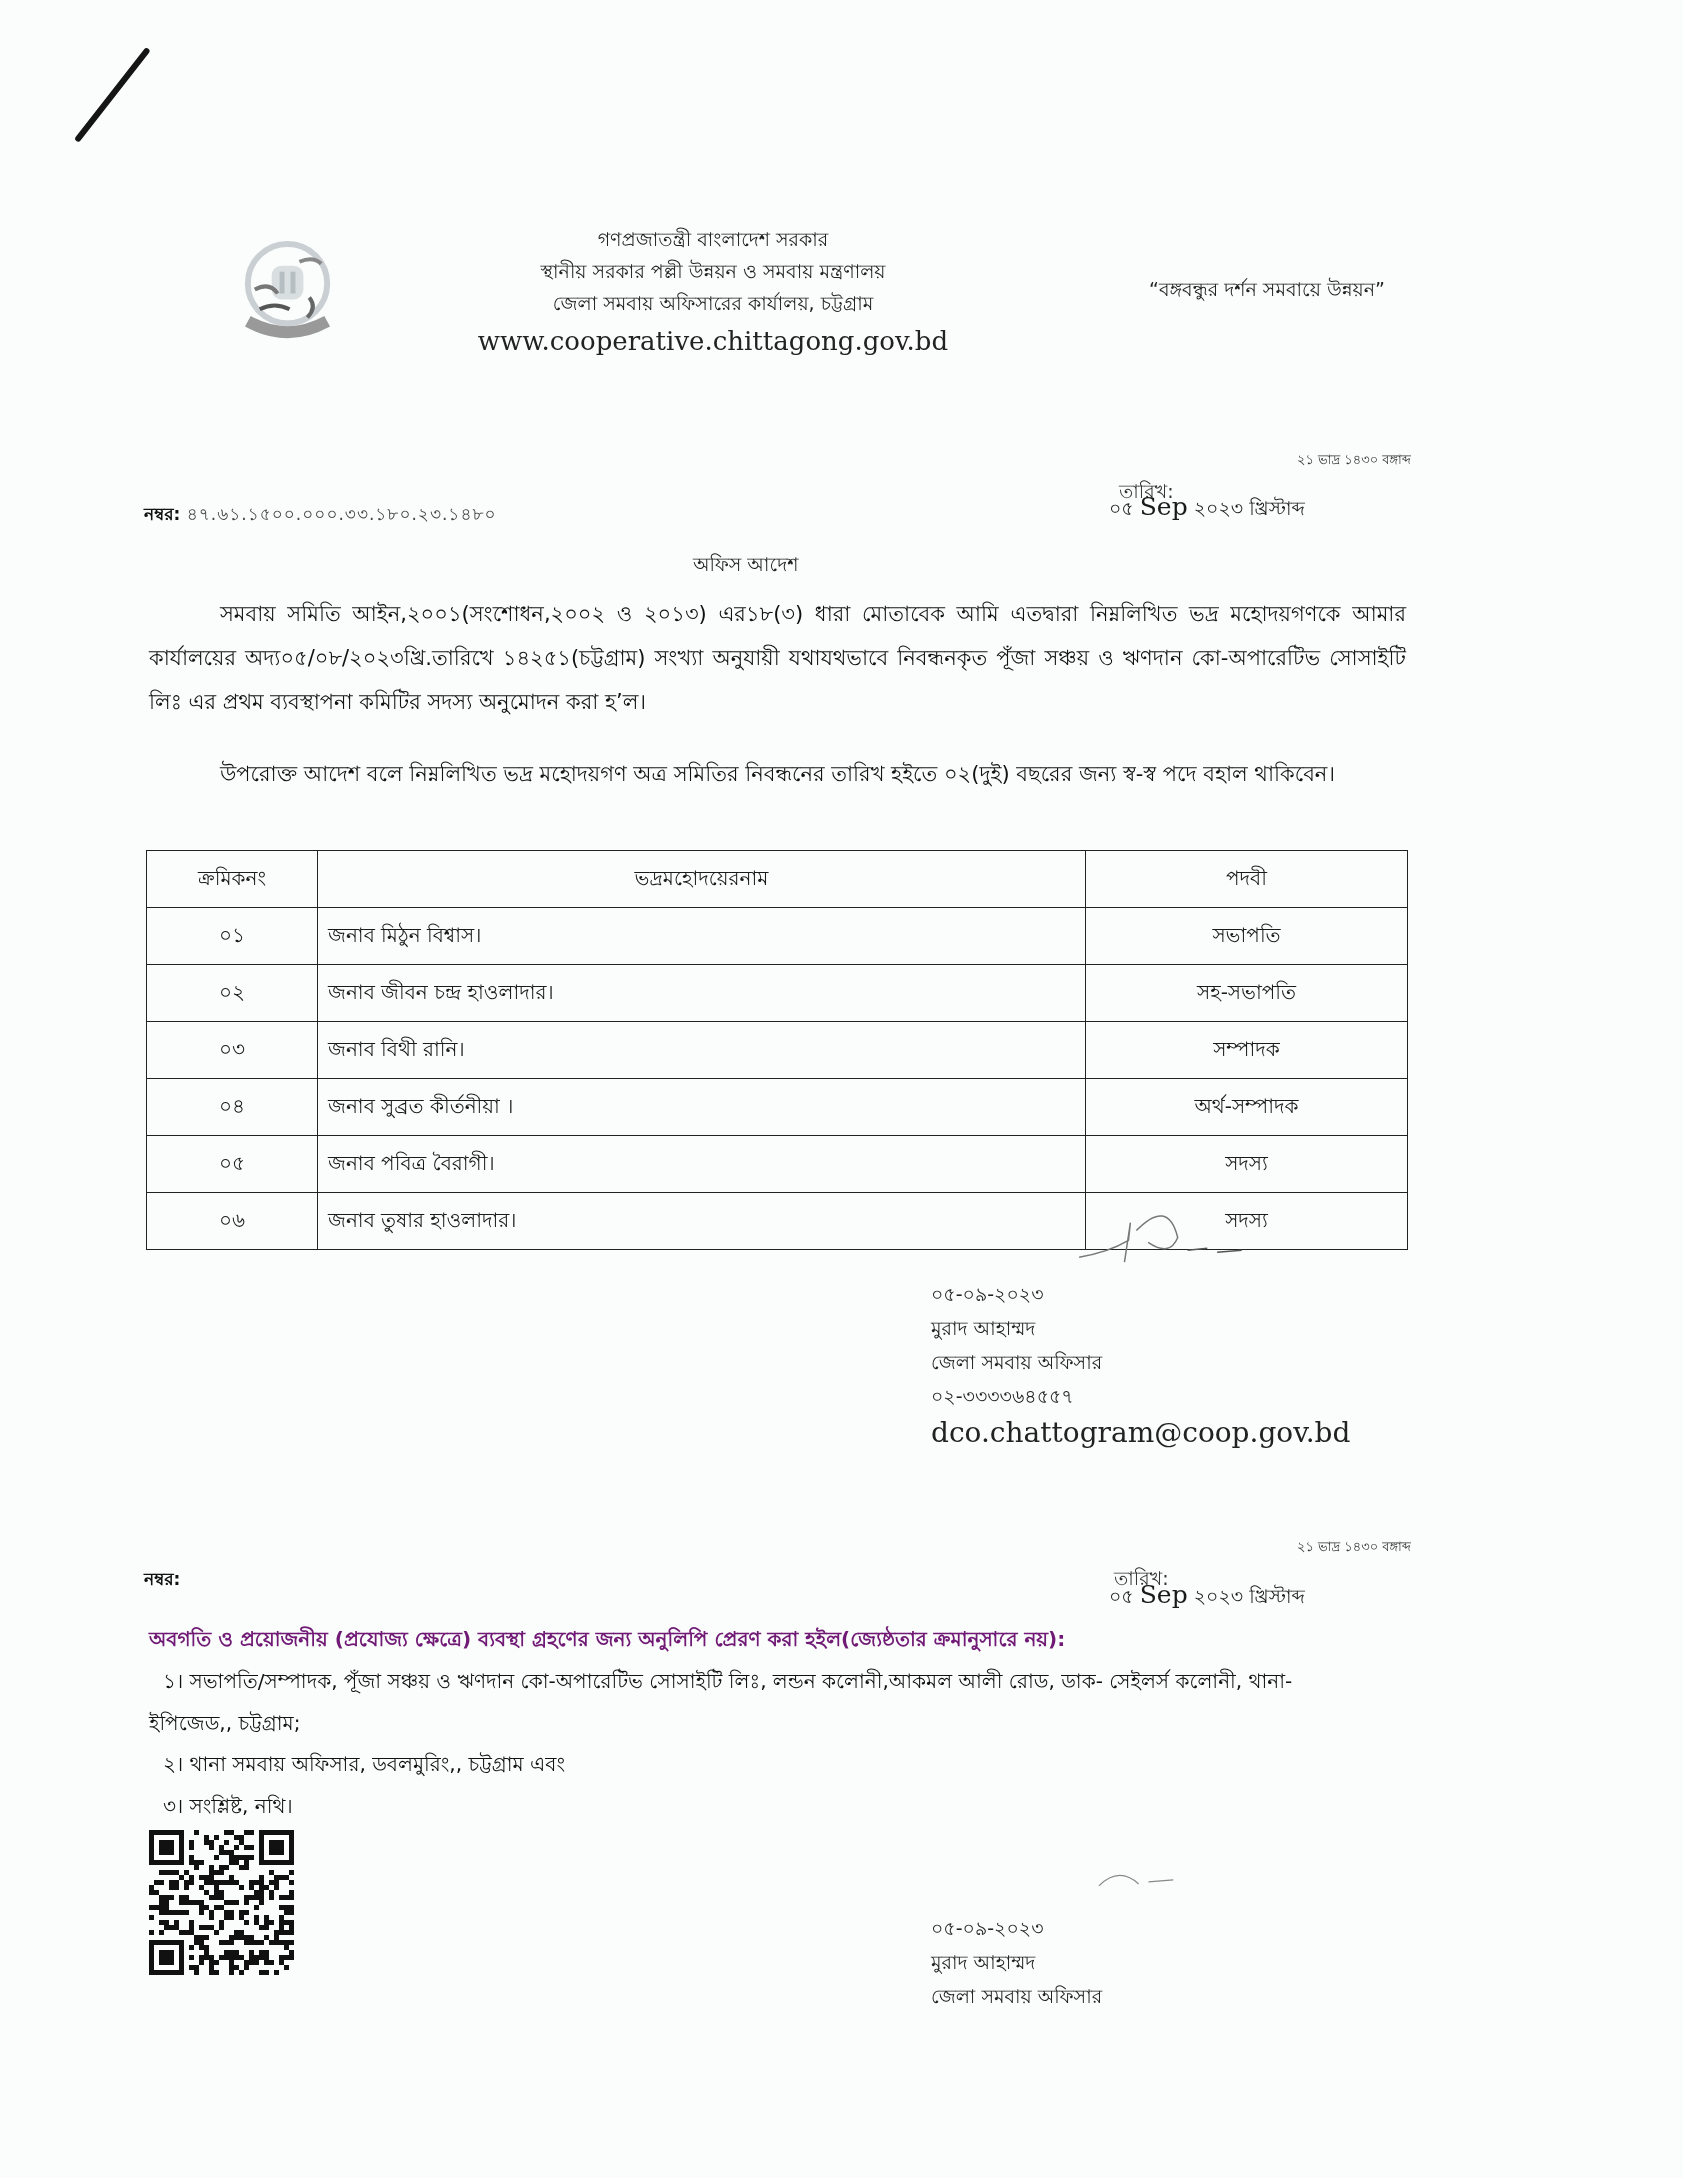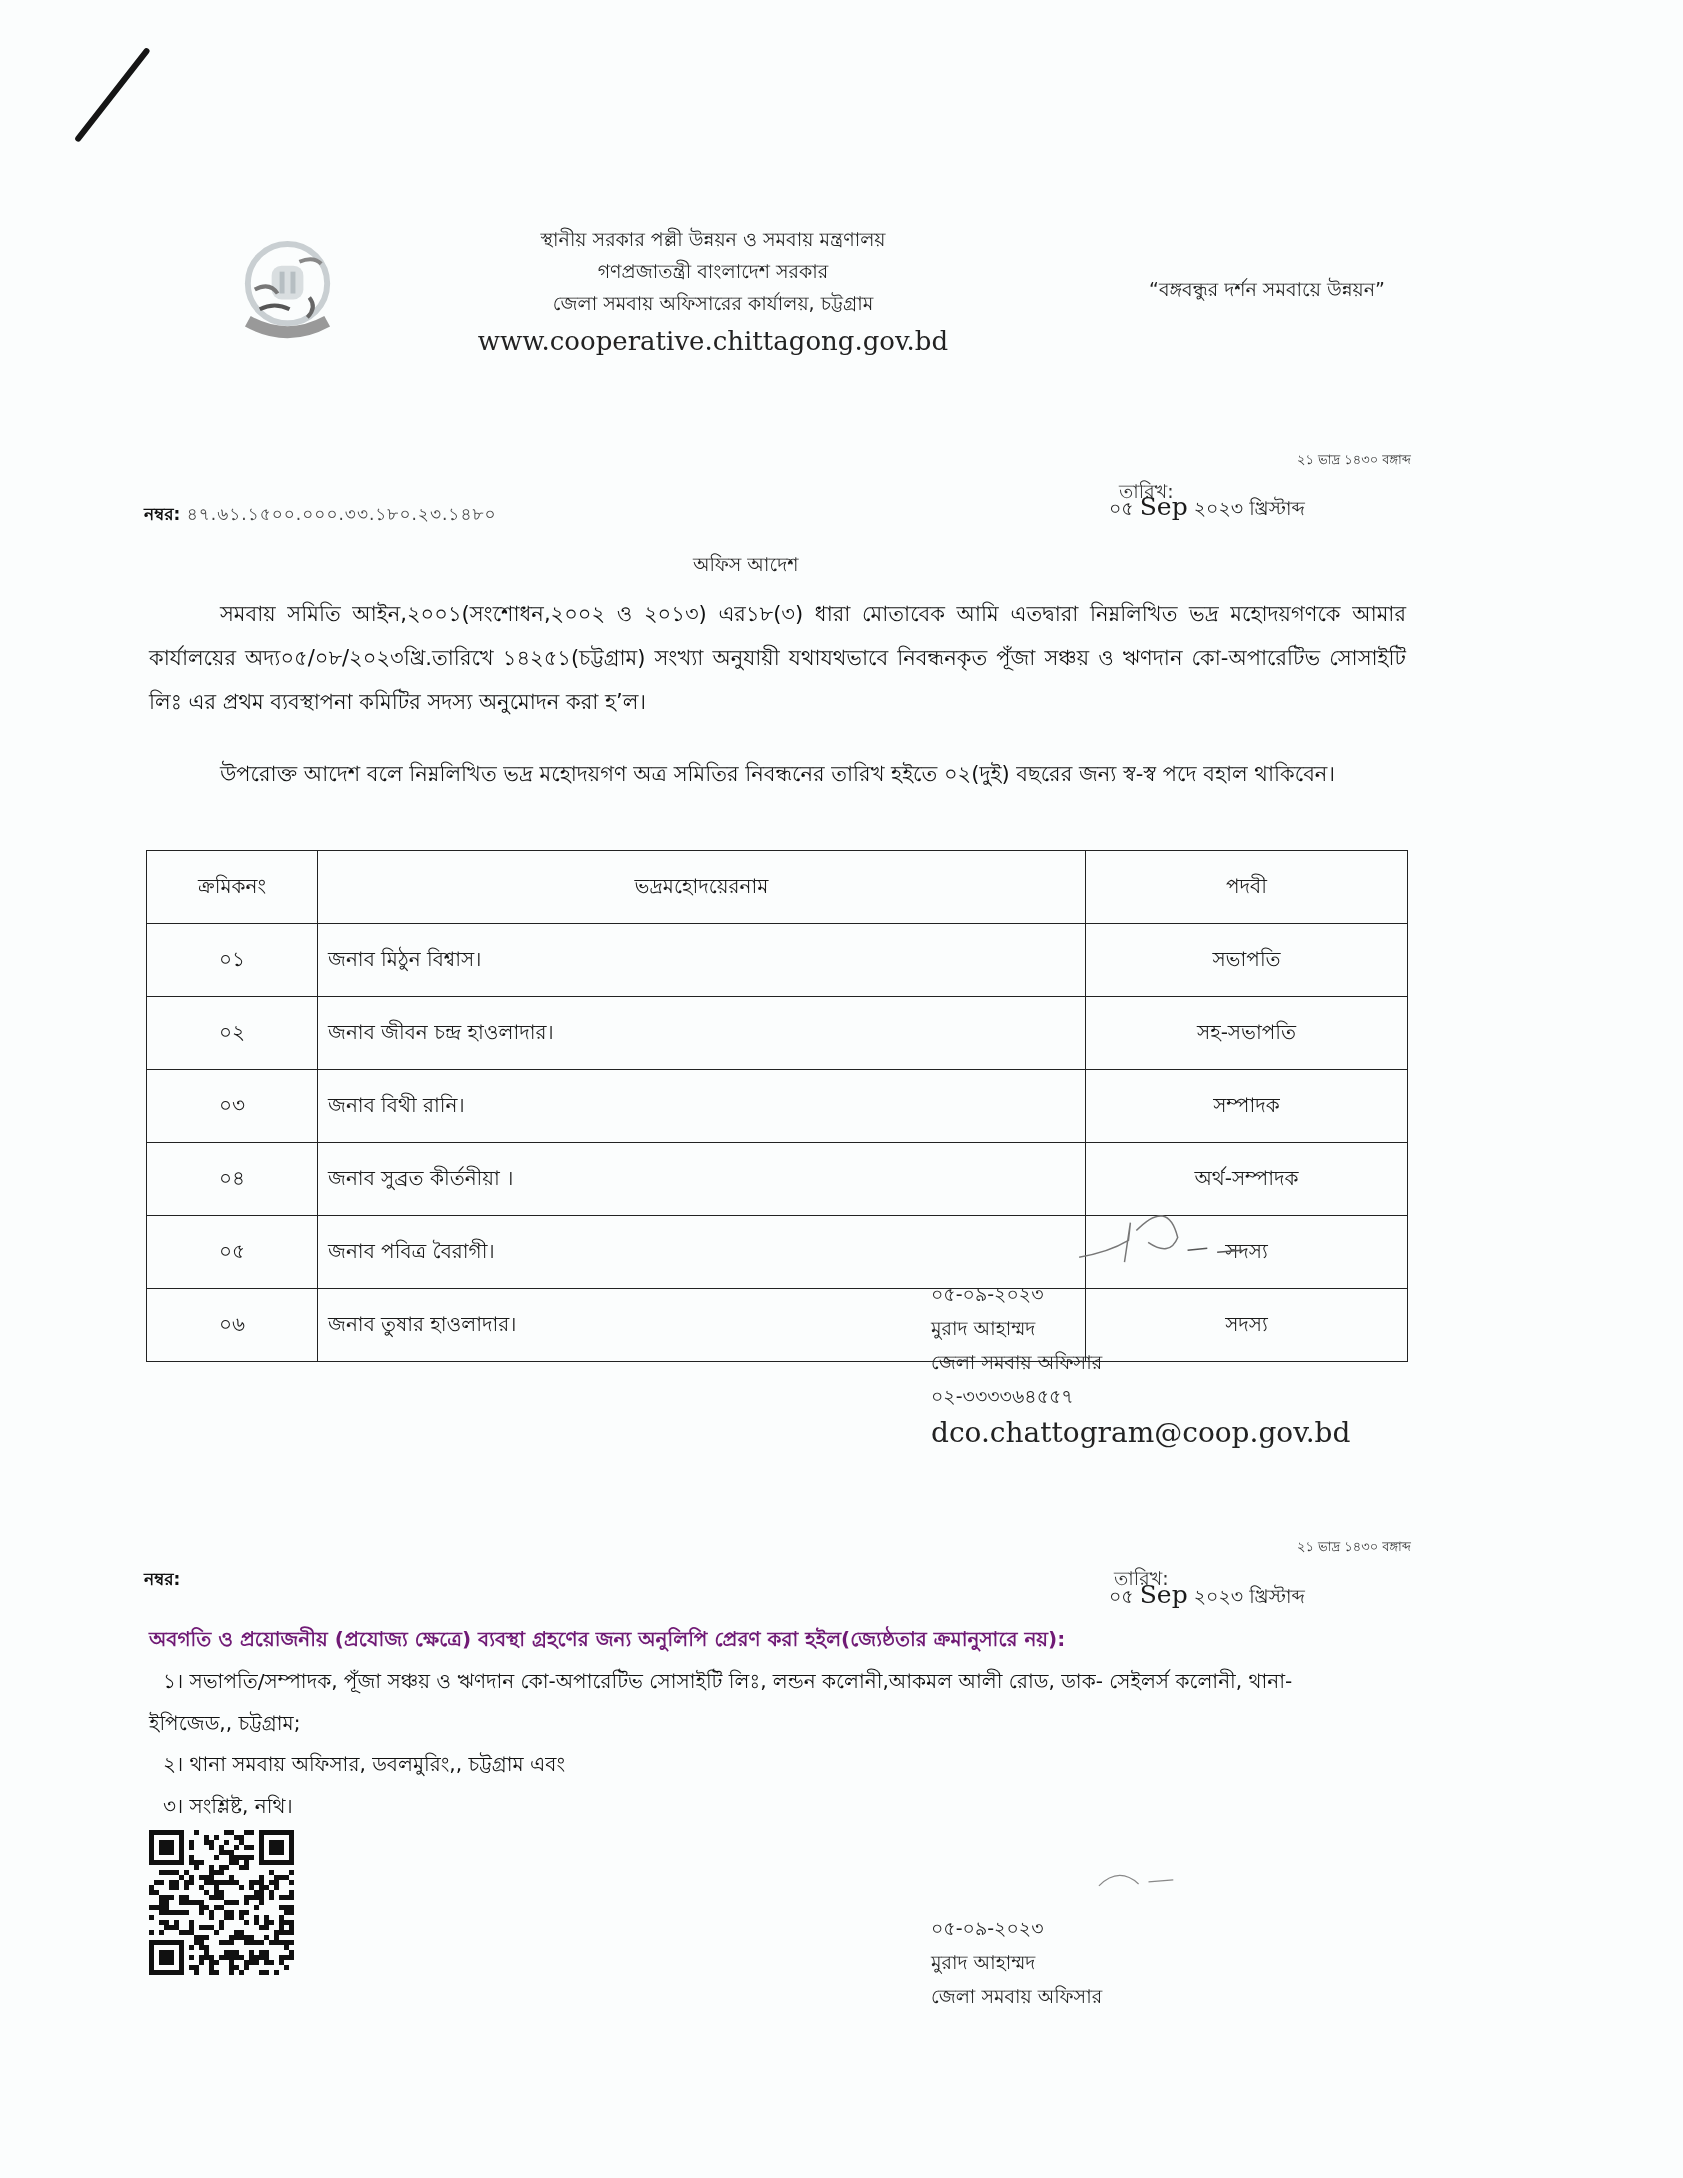--- a/index.html
+++ b/index.html
@@ -26,21 +26,21 @@
   .ref-line { font-size: 17px; color: #444; letter-spacing: 1px; }
   .ref-line b { font-weight: bold; color: #111; letter-spacing: 0; }
   .title { left: 693px; top: 550px; font-size: 19px; color: #222; }
   .para { left: 149px; width: 1257px; font-size: 21px; line-height: 44px; text-align: justify; color: #111; }
   .para .indent { display: inline-block; width: 71px; }
   table.members {
     position: absolute; left: 146px; top: 850px; width: 1262px;
     border-collapse: collapse; font-size: 20px;
   }
   table.members td, table.members th {
-    border: 1.5px solid #222; height: 40px; padding: 16px 10px; font-weight: normal;
+    border: 1.5px solid #222; height: 40px; padding: 8px 10px; font-weight: normal;
   }
   table.members .c1 { width: 150px; text-align: center; }
   table.members .c2 { width: 747px; text-align: left; }
   table.members th.c2 { text-align: center; }
   table.members .c3 { text-align: center; }
   .sig-block { left: 931px; width: 475px; text-align: left; font-size: 19px; line-height: 34px; color: #222; }
   .sig-email { font-family: "DejaVu Serif", serif; font-size: 28px; line-height: 40px; }
   .cc-intro { left: 149px; top: 1624px; font-size: 20px; font-weight: bold; color: #701a75; }
   .cc-item { left: 163px; font-size: 20px; color: #111; width: 1238px; line-height: 42px; }
   .qr { left: 149px; top: 1830px; width: 145px; height: 145px; }
@@ -59,22 +59,22 @@
     <rect x="61" y="40" width="5" height="22" fill="#b6bec2"></rect>
     <path d="M25 58 Q40 50 48 62" stroke="#777" stroke-width="4" fill="none"></path>
     <path d="M70 30 Q84 24 92 32" stroke="#888" stroke-width="4" fill="none"></path>
     <path d="M30 78 Q45 70 60 78" stroke="#555" stroke-width="4" fill="none"></path>
     <path d="M80 66 Q88 76 78 86" stroke="#666" stroke-width="4" fill="none"></path>
     <path d="M18 90 Q58 112 98 90" stroke="#999" stroke-width="12" fill="none"></path>
   </svg>
 </div>
 
 <div class="abs header-lines">
+  <div class="hl">গণপ্রজাতন্ত্রী বাংলাদেশ সরকার</div>
   <div class="hl">স্থানীয় সরকার পল্লী উন্নয়ন ও সমবায় মন্ত্রণালয়</div>
-  <div class="hl">গণপ্রজাতন্ত্রী বাংলাদেশ সরকার</div>
   <div class="hl">জেলা সমবায় অফিসারের কার্যালয়, চট্টগ্রাম</div>
   <div class="web">www.cooperative.chittagong.gov.bd</div>
 </div>
 <div class="abs motto">“বঙ্গবন্ধুর দর্শন সমবায়ে উন্নয়ন”</div>
 
 <div class="abs date-block date-bangla" style="left:1089px; top:450px; width:322px;">২১ ভাদ্র ১৪৩০ বঙ্গাব্দ</div>
 <div class="abs date-label" style="left:1119px; top:477px;">তারিখ:</div>
 <div class="abs date-eng" style="left:1109px; top:492px; width:302px;">
   <span>০৫</span>
   <span class="sep">Sep</span>

